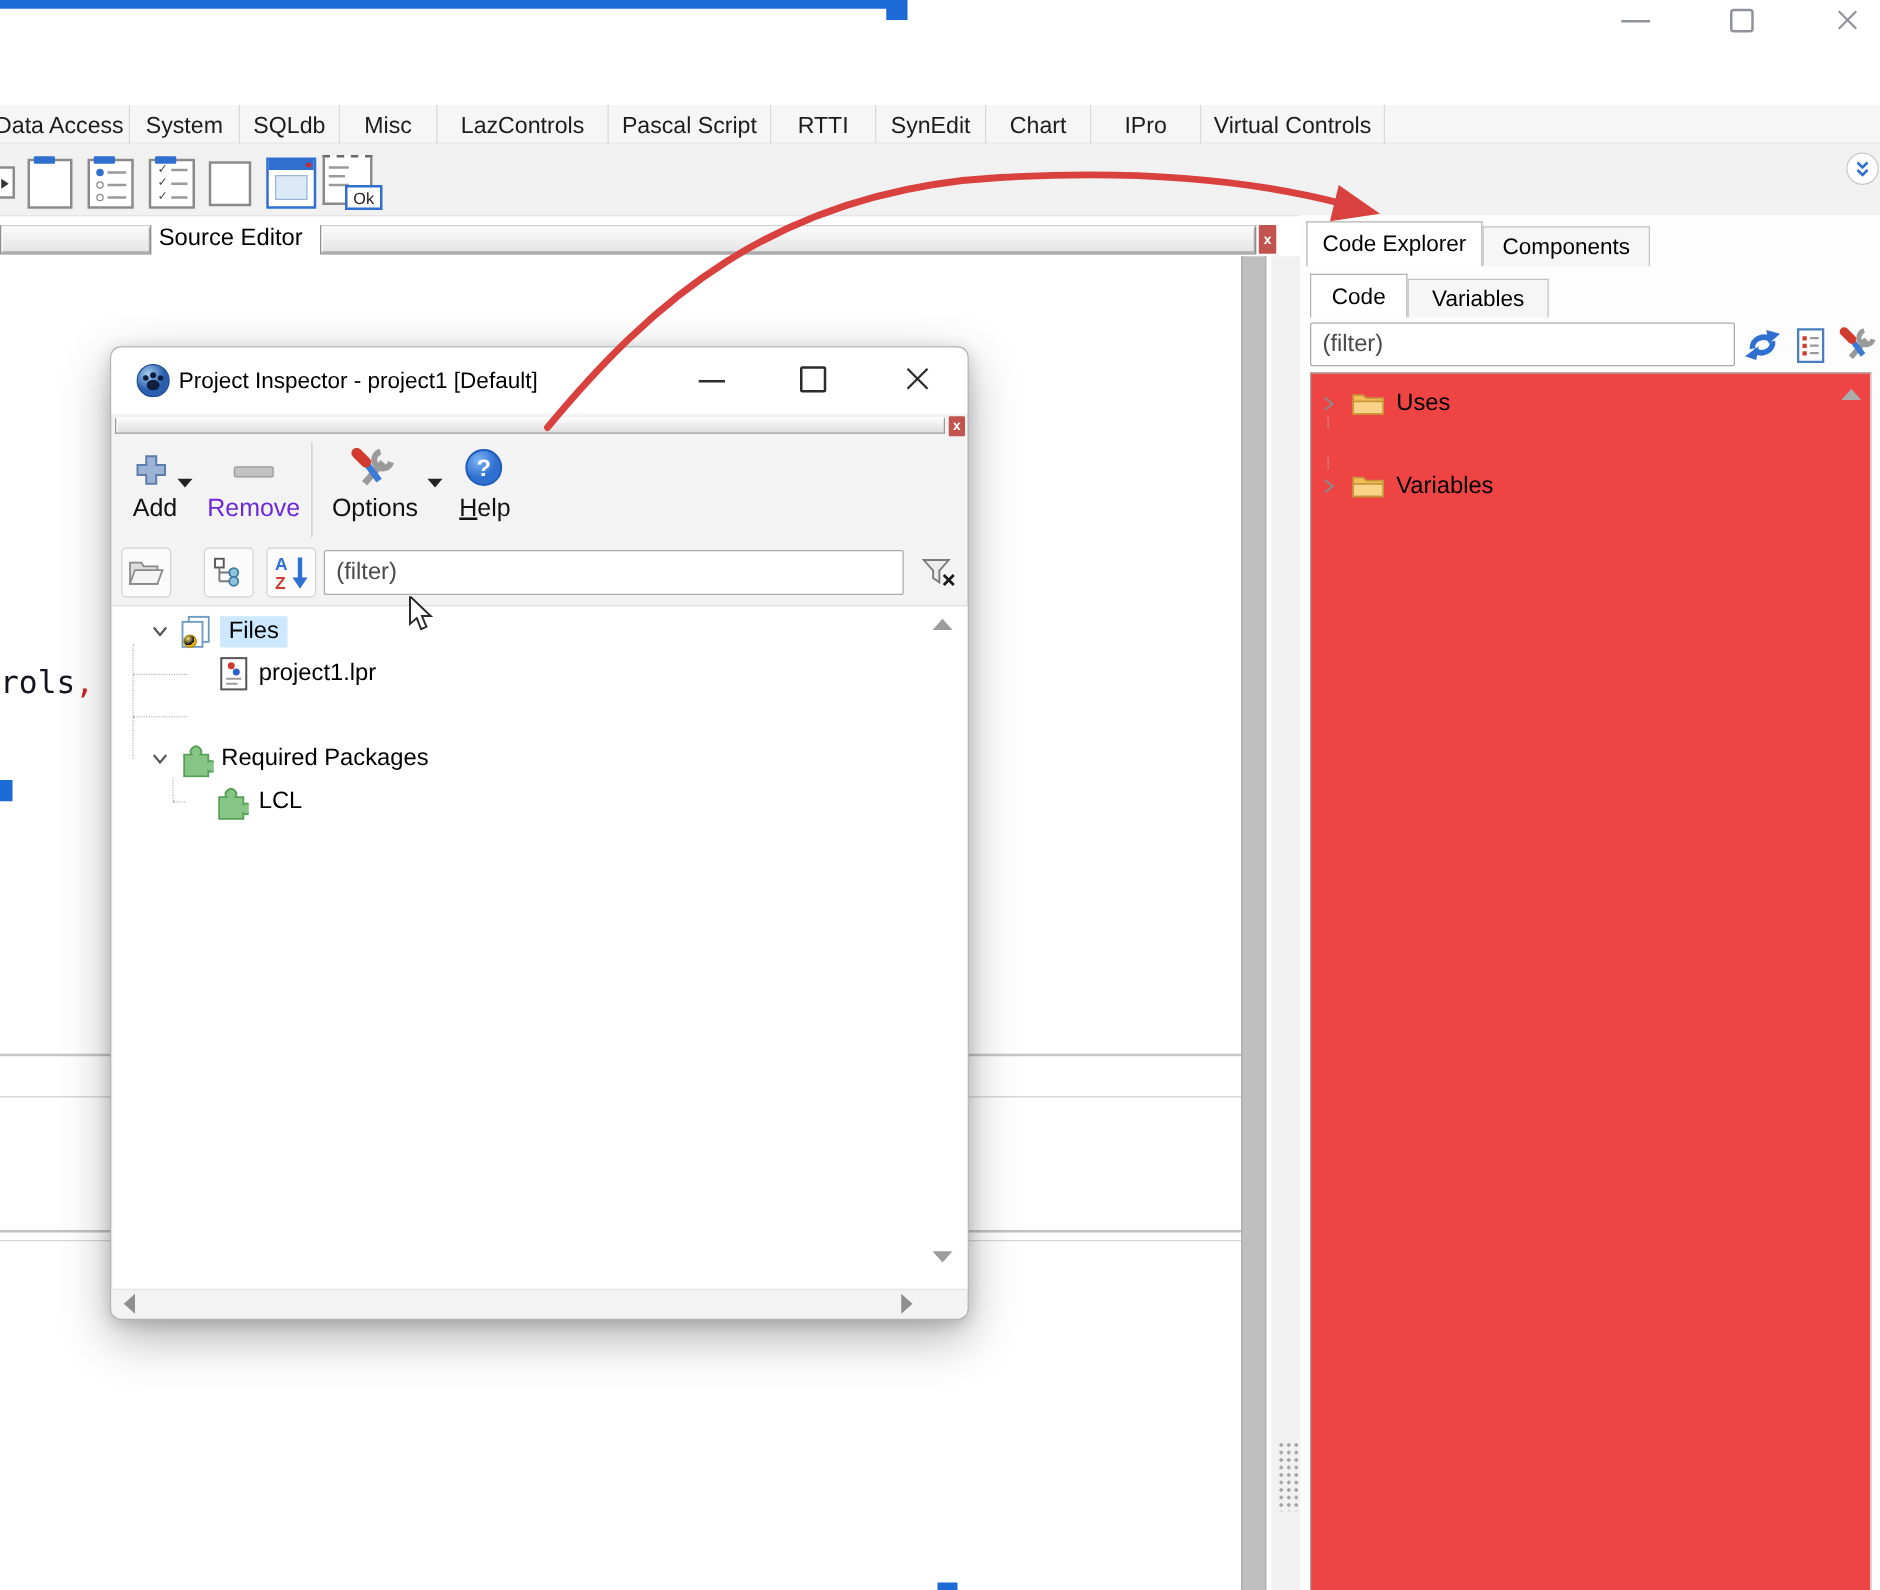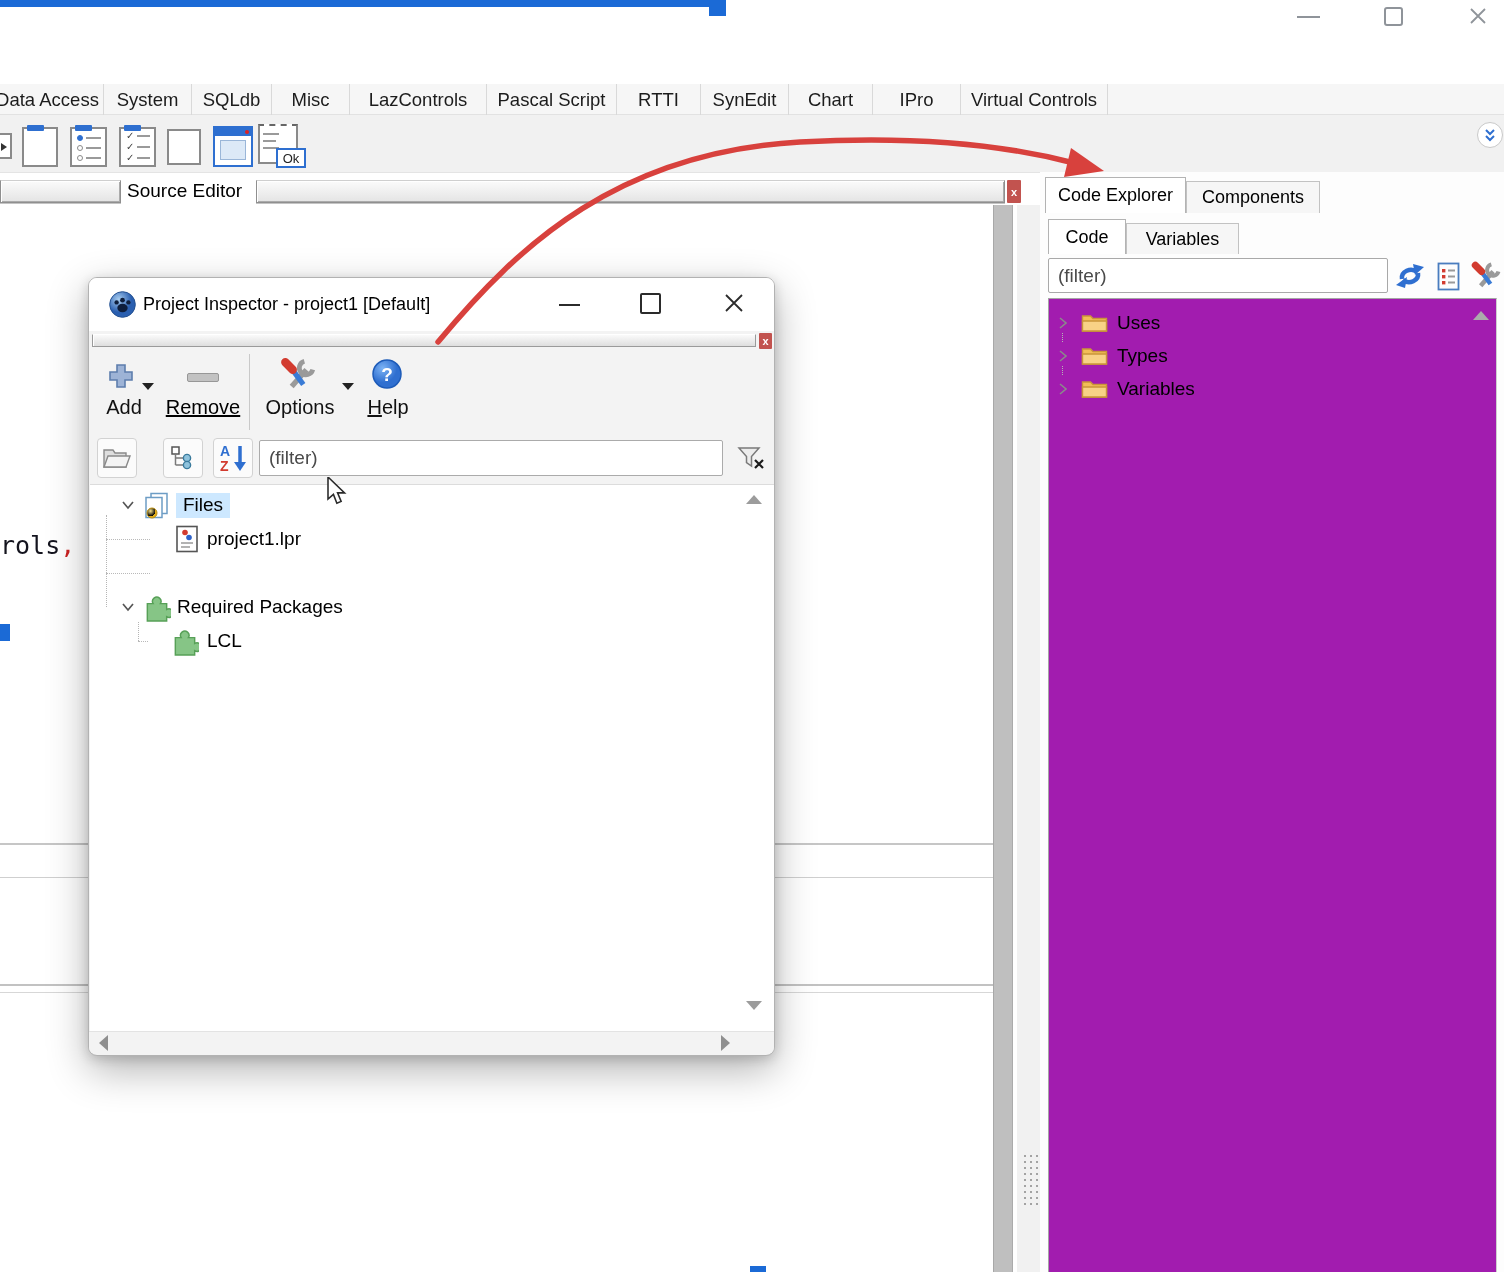--- a/index.html
+++ b/index.html
@@ -52,21 +52,21 @@
   .grip-dots { position:absolute; left:1022px; top:1153px; width:18px; height:56px;
     background-image:radial-gradient(#a3a3a3 1.2px, transparent 1.4px); background-size:6px 6px; }
 
   
   .right-panel { position:absolute; left:1040px; top:172px; width:464px; height:1100px; background:#fdfdfd; }
   .tab { position:absolute; display:flex; align-items:center; justify-content:center; font-size:18px; color:#000; white-space:nowrap; }
   .tab.active { background:#ffffff; border:1px solid #b3b3b3; border-bottom:none; z-index:2; }
   .tab.inactive { background:#f6f6f6; border:1px solid #c2c2c2; border-bottom:none; }
   .ce-filter { position:absolute; left:1048px; top:258px; width:340px; height:35px; border:1px solid #a9a9a9; border-radius:2px; font-size:19px; padding:0 9px; color:#222; background:#fff; }
   .icon-btn { position:absolute; display:flex; align-items:center; justify-content:center; background:transparent; }
-  .ce-tree-box { position:absolute; left:1048px; top:298px; width:449px; height:974px; background:#a21caf; border-top:1px solid #a5a5a5; border-left:1px solid #a5a5a5; border-right:1px solid #cfcfcf; }
+  .ce-tree-box { position:absolute; left:1048px; top:298px; width:449px; height:974px; background:#ef4444; border-top:1px solid #a5a5a5; border-left:1px solid #a5a5a5; border-right:1px solid #cfcfcf; }
   .ce-row { position:absolute; left:0; height:33px; width:440px; display:flex; align-items:center; }
   .ce-row .chev { margin-left:9px; }
   .ce-row .folder { margin-left:13px; }
   .ce-row .lbl { margin-left:9px; font-size:19px; color:#000; }
   .dot-guide-v { position:absolute; border-left:1px dotted #b5b5b5; width:0; }
 
   
   .tri-up    { width:0; height:0; border-left:8px solid transparent; border-right:8px solid transparent; border-bottom:9px solid #ababab; }
   .tri-down  { width:0; height:0; border-left:8px solid transparent; border-right:8px solid transparent; border-top:9px solid #ababab; }
   .tri-left  { width:0; height:0; border-top:8px solid transparent; border-bottom:8px solid transparent; border-right:9px solid #8f8f8f; }
@@ -77,21 +77,21 @@
   .pi-window { position:absolute; left:88px; top:277px; width:687px; height:779px; background:#f3f3f3;
     border:1px solid #b2b2b2; border-radius:9px; overflow:hidden; z-index:10;
     box-shadow:0 14px 40px rgba(0,0,0,0.30), 0 3px 12px rgba(0,0,0,0.16); }
   .pi-titlebar { position:absolute; left:0; top:0; width:100%; height:53px; background:#ffffff; }
   .pi-title { position:absolute; left:54px; top:0; height:53px; line-height:53px; font-size:18px; color:#000; white-space:nowrap; }
   .pi-ctrl { position:absolute; display:flex; align-items:center; justify-content:center; }
   .pi-grabbar { position:absolute; left:3px; top:56px; width:664px; height:13px; background:linear-gradient(180deg,#fafafa,#dedede); border:1px solid #9a9a9a; border-top-color:#ffffff; box-shadow:inset 1px 0 0 #fff; }
   .pi-toolbar1 { position:absolute; left:0; top:72px; width:100%; height:84px; }
   .tb-btn { position:absolute; top:4px; height:76px; text-align:center; }
   .tb-label { position:absolute; left:0; right:0; top:42px; font-size:20px; color:#111; }
-  .tb-label.disabled { color:#000000;text-decoration:underline; }
+  .tb-label.disabled { color:#6d28d9; }
   .tb-sep { position:absolute; left:160px; top:76px; width:1px; height:76px; background:#c9c9c9; }
   .pi-toolbar2 { position:absolute; left:0; top:156px; width:100%; height:50px; }
   .sq-btn { position:absolute; top:4px; width:40px; height:40px; background:#fbfbfb; border:1px solid #d2d2d2; border-radius:4px; display:flex; align-items:center; justify-content:center; }
   .pi-filter { position:absolute; left:170px; top:6px; width:464px; height:36px; border:1px solid #ababab; border-radius:2px; font-size:19px; padding:0 9px; color:#222; background:#fff; }
   .pi-tree { position:absolute; left:1px; top:206px; width:685px; height:548px; background:#ffffff; border-top:1px solid #dcdcdc; }
   .pi-row { position:absolute; left:0; width:650px; height:30px; display:flex; align-items:center;padding-left:23px; }
   .pi-row .lbl { font-size:19px; color:#000; white-space:nowrap; }
   .sel-label { background:#cde8ff; padding:1px 7px 2px 7px; }
   .stub { position:absolute; border-top:1px dotted #b9b9b9; height:0; }
   .pi-hscroll { position:absolute; left:0; top:753px; width:100%; height:22px; background:#f3f3f3; border-top:1px solid #e3e3e3; }
@@ -251,30 +251,20 @@
   <div class="ce-tree-box">
     <div class="ce-row" style="top:7px;">
       <svg class="chev" width="10" height="14" viewBox="0 0 10 14">
           <polyline points="2,2 8,7 2,12" fill="none" stroke="#8a8a8a" stroke-width="1.6"></polyline>
         </svg>
       <svg class="folder" width="27" height="21" viewBox="0 0 27 21">
         <path d="M1.5 4 L1.5 19 L25.5 19 L25.5 6.5 L12 6.5 L9.5 4 Z" fill="#f2bd57" stroke="#c9953a" stroke-width="1.4"></path>
         <path d="M1.5 9 L25.5 9 L25.5 19 L1.5 19 Z" fill="#f8d286" stroke="#c9953a" stroke-width="1.4"></path>
       </svg>
       <span class="lbl">Uses</span>
-    </div>
-    <div class="ce-row" style="top:40px;">
-      <svg class="chev" width="10" height="14" viewBox="0 0 10 14">
-          <polyline points="2,2 8,7 2,12" fill="none" stroke="#8a8a8a" stroke-width="1.6"></polyline>
-        </svg>
-      <svg class="folder" width="27" height="21" viewBox="0 0 27 21">
-        <path d="M1.5 4 L1.5 19 L25.5 19 L25.5 6.5 L12 6.5 L9.5 4 Z" fill="#f2bd57" stroke="#c9953a" stroke-width="1.4"></path>
-        <path d="M1.5 9 L25.5 9 L25.5 19 L1.5 19 Z" fill="#f8d286" stroke="#c9953a" stroke-width="1.4"></path>
-      </svg>
-      <span class="lbl">Types</span>
     </div>
     <div class="ce-row" style="top:73px;">
       <svg class="chev" width="10" height="14" viewBox="0 0 10 14">
           <polyline points="2,2 8,7 2,12" fill="none" stroke="#8a8a8a" stroke-width="1.6"></polyline>
         </svg>
       <svg class="folder" width="27" height="21" viewBox="0 0 27 21">
         <path d="M1.5 4 L1.5 19 L25.5 19 L25.5 6.5 L12 6.5 L9.5 4 Z" fill="#f2bd57" stroke="#c9953a" stroke-width="1.4"></path>
         <path d="M1.5 9 L25.5 9 L25.5 19 L1.5 19 Z" fill="#f8d286" stroke="#c9953a" stroke-width="1.4"></path>
       </svg>
       <span class="lbl">Variables</span>

